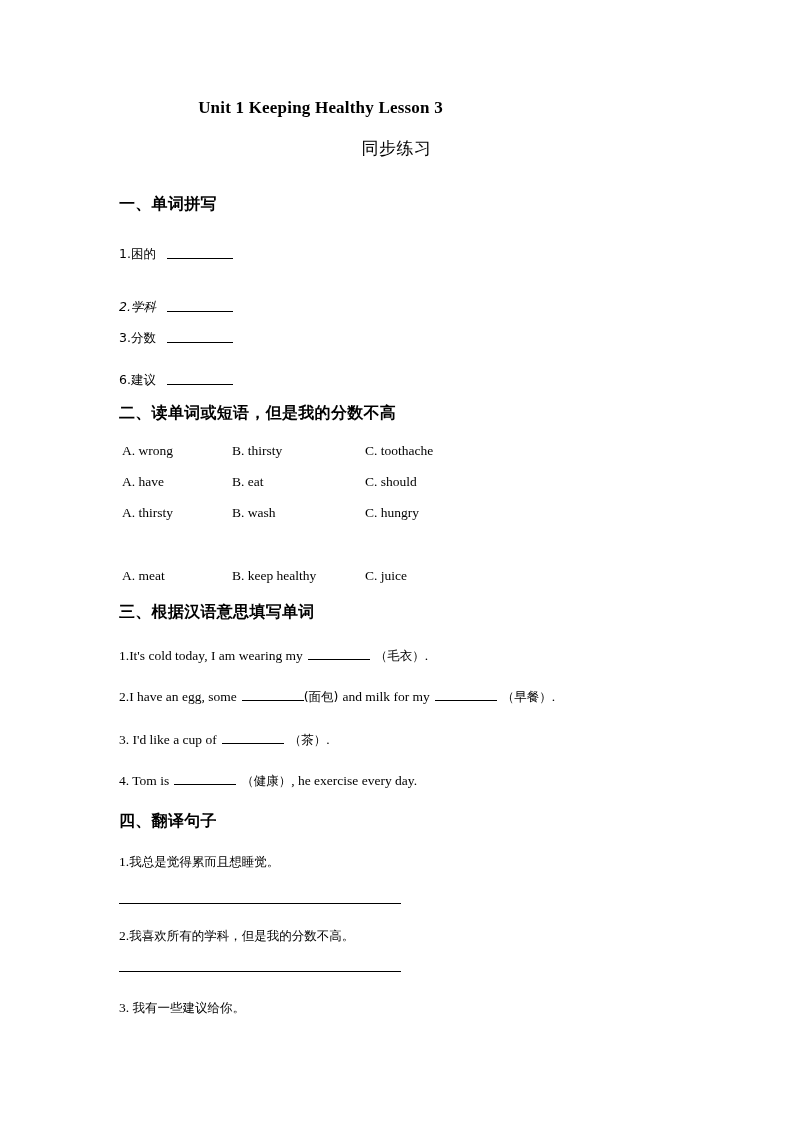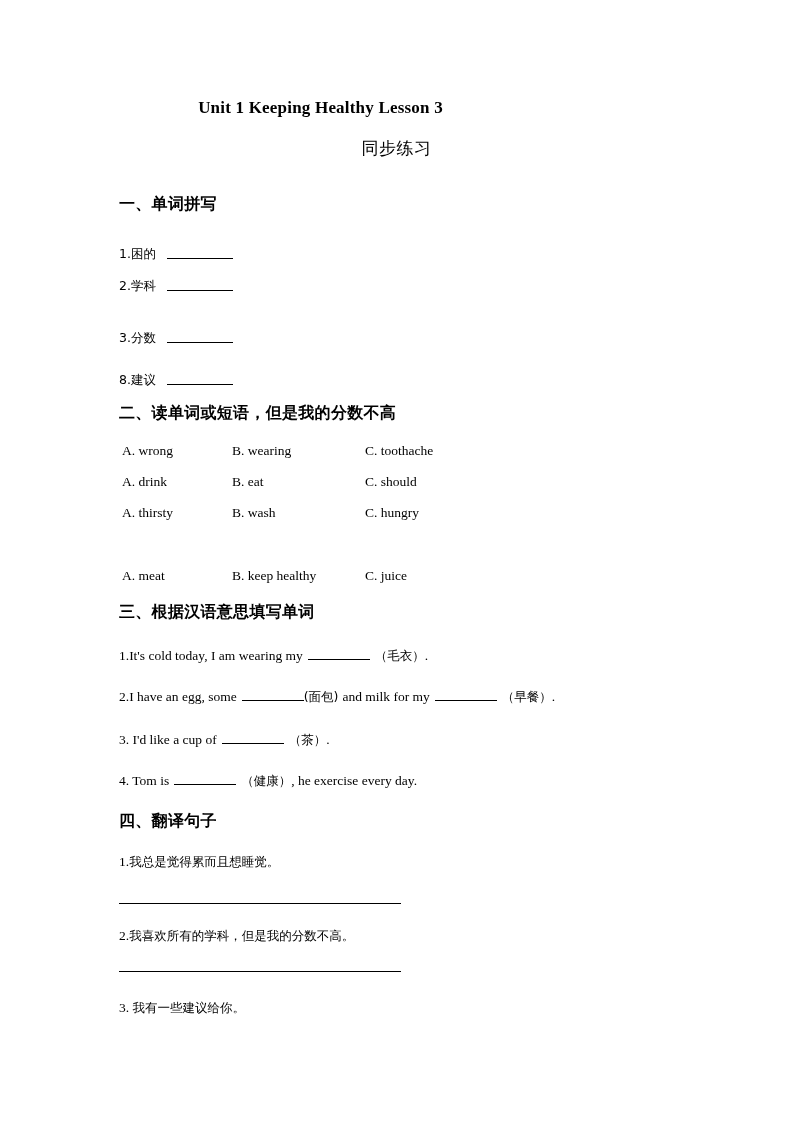--- a/index.html
+++ b/index.html
@@ -150,45 +150,45 @@
 
   <div class="doc-subtitle">同步练习</div>
 
   <div class="sec-head" style="top:194px;">一、单词拼写</div>
 
   <div class="spell-row" style="top:240px;">
     <span class="spell-label">1.困的</span>
     <span class="rule-short"></span>
   </div>
 
-  <div class="spell-row" style="top:272px;">
+  <div class="spell-row" style="top:293px;font-style:italic;">
     <span class="spell-label">2.学科</span>
     <span class="rule-short"></span>
   </div>
 
   <div class="spell-row" style="top:324px;">
     <span class="spell-label">3.分数</span>
     <span class="rule-short"></span>
   </div>
 
   <div class="spell-row" style="top:366px;">
-    <span class="spell-label">8.建议</span>
+    <span class="spell-label">6.建议</span>
     <span class="rule-short"></span>
   </div>
 
   <div class="sec-head" style="top:403px;">二、读单词或短语，但是我的分数不高</div>
 
   <div class="choice-row" style="top:443px;">
     <span class="opt opt-a">A. wrong</span>
-    <span class="opt opt-b">B. wearing</span>
+    <span class="opt opt-b">B. thirsty</span>
     <span class="opt opt-c">C. toothache</span>
   </div>
 
   <div class="choice-row" style="top:474px;">
-    <span class="opt opt-a">A. drink</span>
+    <span class="opt opt-a">A. have</span>
     <span class="opt opt-b">B. eat</span>
     <span class="opt opt-c">C. should</span>
   </div>
 
   <div class="choice-row" style="top:505px;">
     <span class="opt opt-a">A. thirsty</span>
     <span class="opt opt-b">B. wash</span>
     <span class="opt opt-c">C. hungry</span>
   </div>
 

